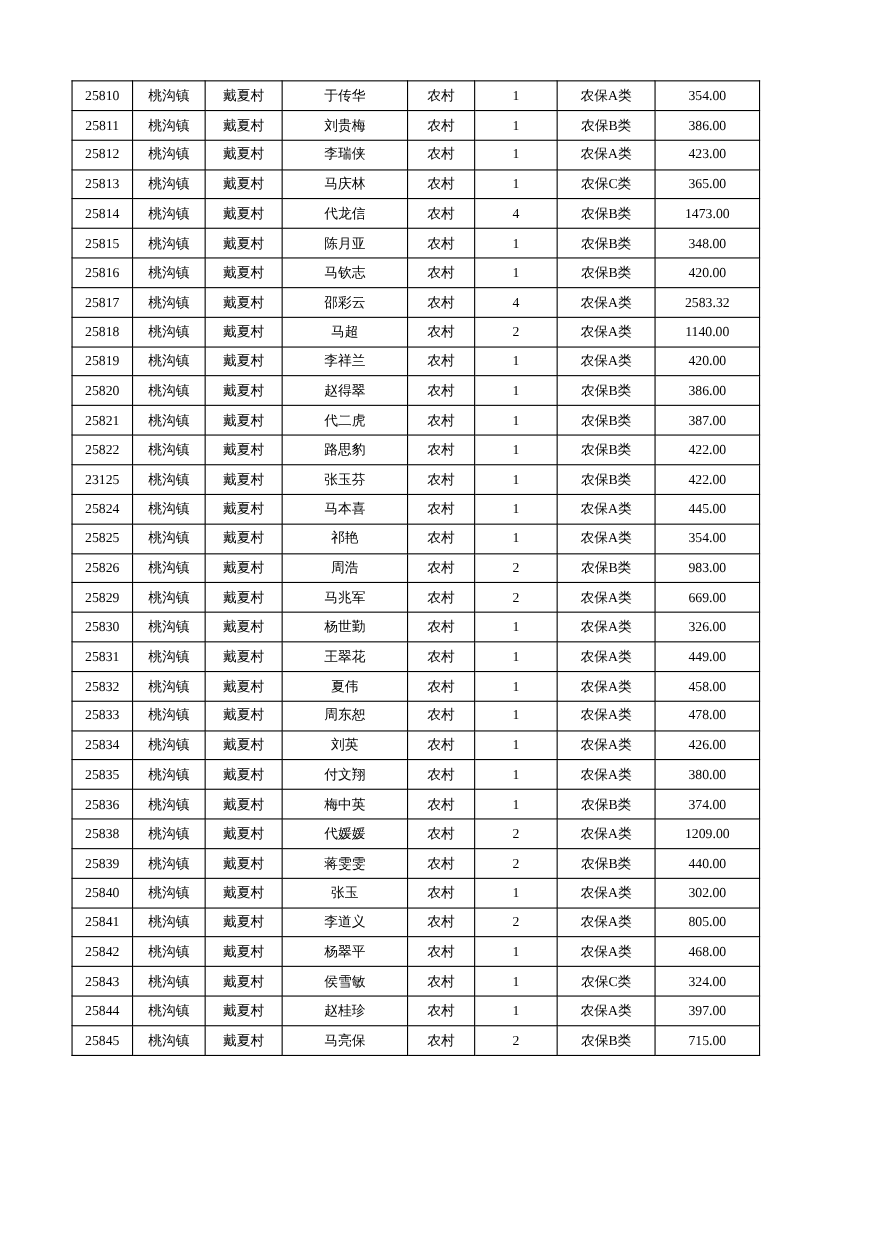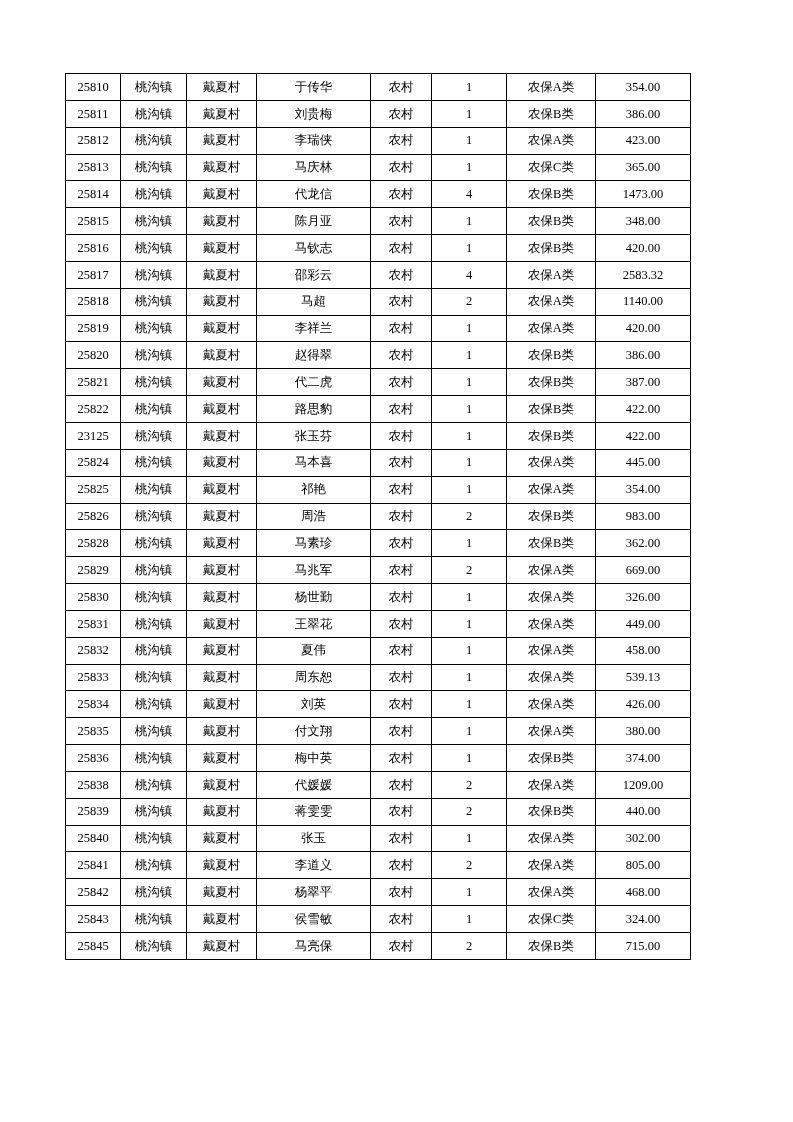--- a/index.html
+++ b/index.html
@@ -231,30 +231,20 @@
           <td>25826</td>
           <td>桃沟镇</td>
           <td>戴夏村</td>
           <td>周浩</td>
           <td>农村</td>
           <td>2</td>
           <td>农保B类</td>
           <td>983.00</td>
         </tr>
         <tr>
-          <td>25828</td>
-          <td>桃沟镇</td>
-          <td>戴夏村</td>
-          <td>马素珍</td>
-          <td>农村</td>
-          <td>1</td>
-          <td>农保B类</td>
-          <td>362.00</td>
-        </tr>
-        <tr>
           <td>25829</td>
           <td>桃沟镇</td>
           <td>戴夏村</td>
           <td>马兆军</td>
           <td>农村</td>
           <td>2</td>
           <td>农保A类</td>
           <td>669.00</td>
         </tr>
         <tr>
@@ -288,21 +278,21 @@
           <td>458.00</td>
         </tr>
         <tr>
           <td>25833</td>
           <td>桃沟镇</td>
           <td>戴夏村</td>
           <td>周东恕</td>
           <td>农村</td>
           <td>1</td>
           <td>农保A类</td>
-          <td>539.13</td>
+          <td>478.00</td>
         </tr>
         <tr>
           <td>25834</td>
           <td>桃沟镇</td>
           <td>戴夏村</td>
           <td>刘英</td>
           <td>农村</td>
           <td>1</td>
           <td>农保A类</td>
           <td>426.00</td>
@@ -379,20 +369,30 @@
         </tr>
         <tr>
           <td>25843</td>
           <td>桃沟镇</td>
           <td>戴夏村</td>
           <td>侯雪敏</td>
           <td>农村</td>
           <td>1</td>
           <td>农保C类</td>
           <td>324.00</td>
+        </tr>
+        <tr>
+          <td>25844</td>
+          <td>桃沟镇</td>
+          <td>戴夏村</td>
+          <td>赵桂珍</td>
+          <td>农村</td>
+          <td>1</td>
+          <td>农保A类</td>
+          <td>397.00</td>
         </tr>
         <tr>
           <td>25845</td>
           <td>桃沟镇</td>
           <td>戴夏村</td>
           <td>马亮保</td>
           <td>农村</td>
           <td>2</td>
           <td>农保B类</td>
           <td>715.00</td>

